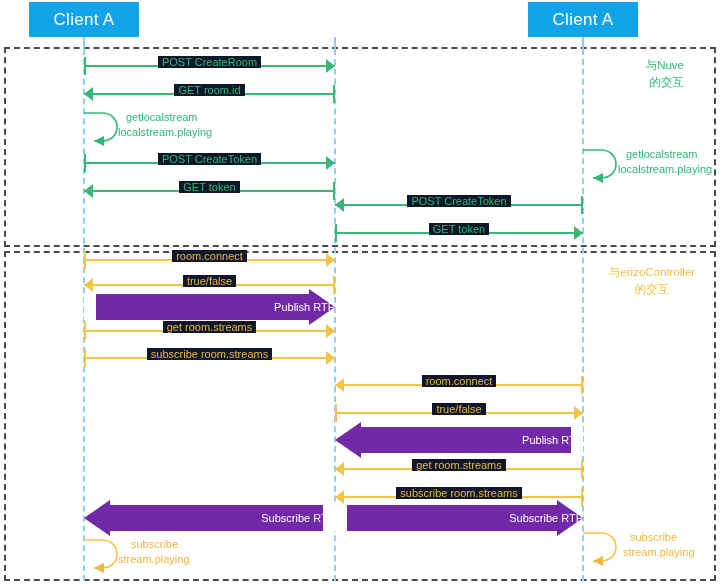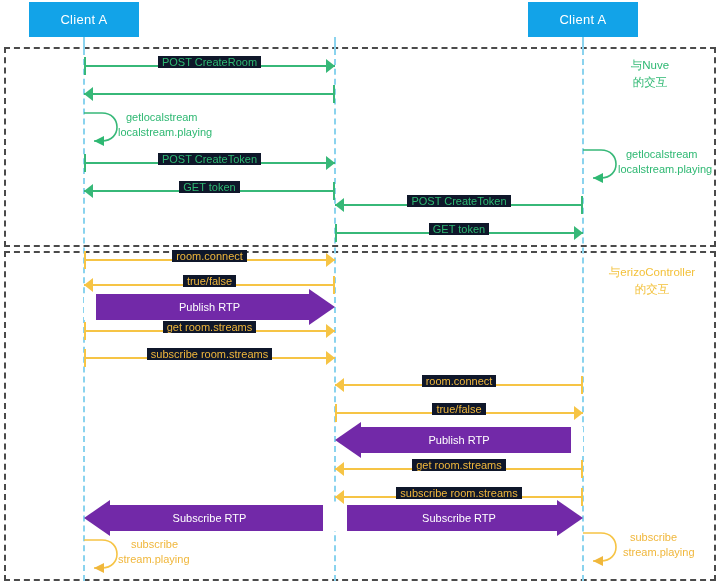--- a/index.html
+++ b/index.html
@@ -4,21 +4,21 @@
 <style>
   html,body{margin:0;padding:0;background:#ffffff;}
   body{font-family:"Liberation Sans", sans-serif;}
   #canvas{position:relative;width:720px;height:585px;background:#ffffff;overflow:hidden;}
 
   
   .actor-box{
     position:absolute;box-sizing:border-box;
     background:#12a3e8;color:#ffffff;
     display:flex;align-items:center;justify-content:center;
-    font-size:13px;letter-spacing:.3px;
+    font-size:17px;letter-spacing:.3px;
   }
 
   
   .lifeline{position:absolute;width:2px;background:#8ad3ee;}
   .lifeline.dashed{
     background:none;
     border-left:2px dashed #8ad3ee;
     width:0;
   }
 
@@ -67,21 +67,21 @@
   .rtp{position:absolute;height:26px;}
   .rtp .band{position:absolute;top:0;height:26px;background:#7229a8;}
   .rtp .tip{position:absolute;top:-5px;width:0;height:0;
       border-top:18px solid transparent;border-bottom:18px solid transparent;}
   .rtp.right .tip{border-left:26px solid #7229a8;}
   .rtp.left  .tip{border-right:26px solid #7229a8;}
   .rtp .ticks{position:absolute;top:0;height:26px;display:flex;gap:3px;}
   .rtp .ticks i{display:block;width:2px;height:26px;background:#ffffff;}
   .rtp .rtp-label{
     position:absolute;top:0;height:26px;line-height:26px;left:0;right:0;
-    text-align:center;color:#ffffff;font-size:11px;white-space:nowrap;
+    text-align:right;color:#ffffff;font-size:11px;white-space:nowrap;
   }
 
   
   .watermark{
     position:absolute;color:rgba(160,160,160,.45);
     font-size:25px;letter-spacing:1px;white-space:nowrap;
     user-select:none;
   }
 </style>
 </head>
@@ -100,21 +100,21 @@
   </div>
 
   <div class="lifeline" style="left:83px;top:37px;height:12px;"></div>
   <div class="lifeline" style="left:334px;top:37px;height:12px;"></div>
   <div class="lifeline" style="left:582px;top:37px;height:12px;"></div>
 
   <div class="lifeline dashed" style="left:83px;top:49px;height:532px;"></div>
   <div class="lifeline dashed" style="left:334px;top:49px;height:532px;"></div>
   <div class="lifeline dashed" style="left:582px;top:49px;height:532px;"></div>
 
-  <div class="group-caption green" style="left:600px;top:57px;width:100px;">
+  <div class="group-caption green" style="left:584px;top:57px;width:100px;text-align:right;">
     <div>与Nuve</div>
     <div>的交互</div>
   </div>
   <div class="group-caption yellow" style="left:592px;top:264px;width:120px;">
     <div>与erizoController</div>
     <div>的交互</div>
   </div>
 
   <div class="msg green right" style="left:84px;top:57px;width:251px;">
     <div class="cap" style="left:0;"></div>
@@ -122,20 +122,23 @@
     <div class="head"></div>
     <div class="label">
       <span>POST CreateRoom</span>
     </div>
   </div>
 
   <div class="msg green left" style="left:84px;top:85px;width:251px;">
     <div class="cap" style="right:0;"></div>
     <div class="line"></div>
     <div class="head"></div>
+    <div class="label">
+      <span>GET room.id</span>
+    </div>
   </div>
 
   <div class="selfloop green" style="left:84px;top:108px;width:130px;height:38px;">
     <svg width="130" height="38" viewBox="0 0 130 38">
       <path d="M0,5 L18,5 C38,5 38,33 18,33 L10,33" fill="none" stroke="#37b878" stroke-width="1.6"></path>
       <polygon points="10,33 20,28 20,38" fill="#2eb872"></polygon>
     </svg>
     <div class="sl-text" style="left:42px;top:2px;">
       <span>getlocalstream</span>
     </div>

